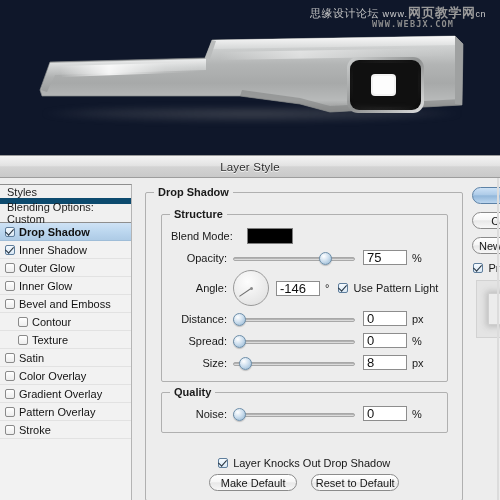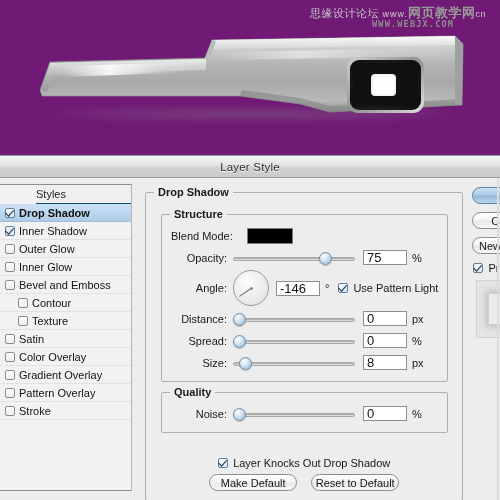--- a/index.html
+++ b/index.html
@@ -7,21 +7,21 @@
     width:500px;height:500px;overflow:hidden;
     font-family:"Liberation Sans","DejaVu Sans",sans-serif;
     background:#ffffff;
     -webkit-font-smoothing:none;
   }
   .stage{position:relative;width:500px;height:500px;}
 
   
   .photo{
     position:absolute;left:0;top:0;width:500px;height:155px;
-    background:#701a75;overflow:hidden;
+    background:#0f172a;overflow:hidden;
   }
   .wm{
     position:absolute;top:4px;left:310px;width:190px;height:30px;
     font-size:11px;color:#b9b9b9;white-space:nowrap;letter-spacing:.5px;
   }
   .wm .cn1{color:#c2c2c2;font-size:11px;}
   .wm .www{color:#cfcfcf;font-size:9px;letter-spacing:1px;}
   .wm .cn2{color:#9a9a9a;font-size:13px;font-weight:bold;}
   .wm .cnsuf{color:#c9c9c9;font-size:9px;}
   .wm .line2{
@@ -64,23 +64,23 @@
   
   .left{
     width:138px;flex:0 0 138px;padding:6px 0 0 0;box-sizing:border-box;
   }
   .styles-box{
     margin:0 6px 0 0;background:#f2f2f2;
     border-top:1px solid #8e8e8e;border-bottom:1px solid #8e8e8e;
     border-right:1px solid #b4b4b4;
   }
   .style-hdr{
-    height:19px;display:flex;align-items:center;
+    height:19px;display:flex;align-items:center;padding-left:7px;
     font-size:11px;color:#1c1c1c;background:#f0f0f0;
-    border-bottom:1px solid #0c4a6e;box-sizing:border-box;margin-left:36px;
+    border-bottom:6px solid #0c4a6e;box-sizing:border-box;
   }
   .style-sub{
     height:19px;display:flex;align-items:center;padding-left:7px;
     font-size:11px;color:#1c1c1c;background:#f0f0f0;
     border-bottom:1px solid #8e8e8e;box-sizing:border-box;
   }
   .style-list{background:#f2f2f2;}
   .srow{
     height:18px;display:flex;align-items:center;padding-left:5px;
     font-size:11px;color:#121212;box-sizing:border-box;
@@ -335,20 +335,23 @@
       <span class="ttl">Layer Style</span>
     </div>
 
     <div class="dlg-body">
 
       <div class="left">
         <div class="styles-box">
           <div class="style-hdr">
             <span>Styles</span>
           </div>
+          <div class="style-sub">
+            <span>Blending Options: Custom</span>
+          </div>
           <div class="style-list">
 
             <div class="srow sel">
               <span class="cb on"></span>
               <span class="lbl">Drop Shadow</span>
             </div>
             <div class="srow">
               <span class="cb on"></span>
               <span class="lbl">Inner Shadow</span>
             </div>

